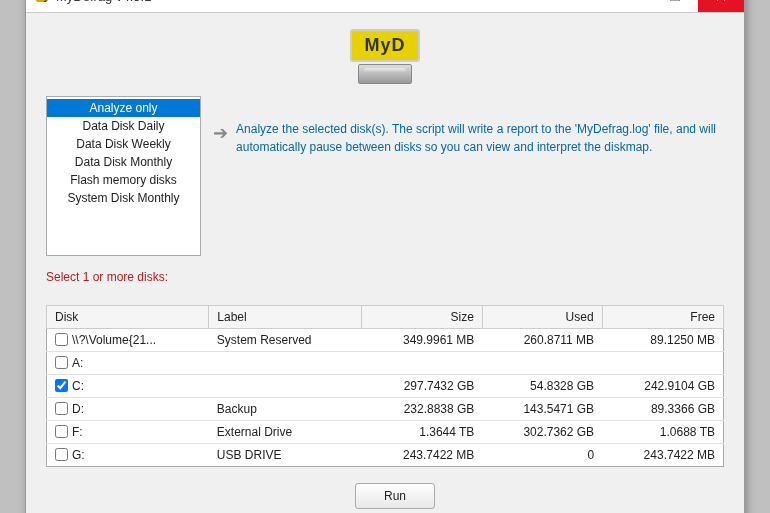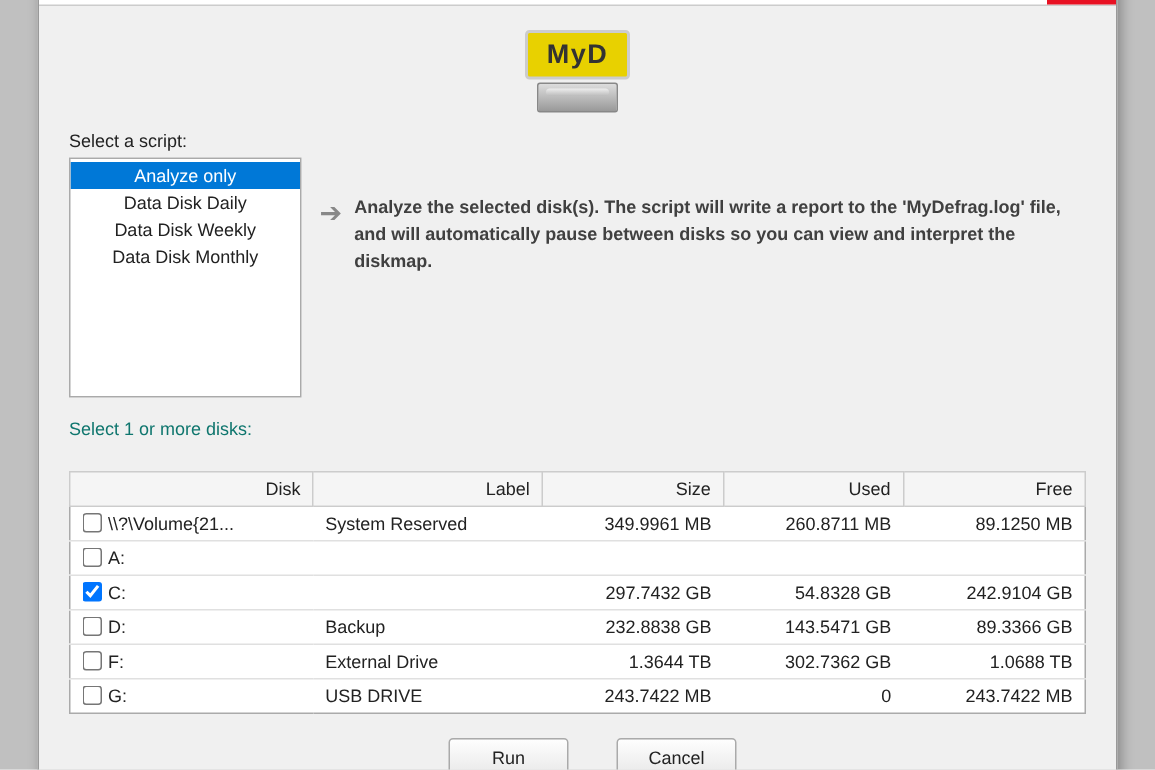--- a/index.html
+++ b/index.html
@@ -148,42 +148,41 @@
       padding-top: 24px;
     }
     .arrow-icon {
       color: #888;
       font-size: 18px;
       margin-top: 2px;
       flex-shrink: 0;
     }
     .description-text {
       font-size: 12px;
-      color: #404040;
+      color: #0369a1;
       line-height: 1.5;
-      font-weight: bold;
     }
 
     .disks-section-label {
       font-size: 12px;
-      color: #0f766e;
+      color: #b91c1c;
       margin-bottom: 21px;
     }
 
     .disk-table {
       width: 100%;
       border-collapse: collapse;
       border: 1px solid #aaa;
       background: white;
     }
     .disk-table th {
       background: #f5f5f5;
       border: 1px solid #ccc;
       padding: 4px 8px;
-      text-align: right;
+      text-align: left;
       font-size: 12px;
       font-weight: normal;
       color: #222;
     }
     .disk-table td {
       border-bottom: 1px solid #e0e0e0;
       padding: 4px 8px;
       font-size: 12px;
       color: #222;
     }
@@ -243,28 +242,29 @@
 
   <div class="content">
 
     <div class="logo-area">
       <div class="logo-box">
         <span class="logo-label">MyD</span>
         <div class="logo-disk"></div>
       </div>
     </div>
 
-    <div class="section-label">Select a script:</div>
     <div class="main-row">
       <div class="script-list-box">
         <div class="script-list" id="script-list">
             <div class="script-item selected">Analyze only</div>
             <div class="script-item">Data Disk Daily</div>
             <div class="script-item">Data Disk Weekly</div>
             <div class="script-item">Data Disk Monthly</div>
+            <div class="script-item">Flash memory disks</div>
+            <div class="script-item">System Disk Monthly</div>
           </div>
       </div>
       <div class="description-area">
         <span class="arrow-icon">➔</span>
         <span class="description-text">Analyze the selected disk(s). The script will write a report to the 'MyDefrag.log' file, and will automatically pause between disks so you can view and interpret the diskmap.</span>
       </div>
     </div>
 
     <div class="disks-section-label">Select 1 or more disks:</div>
     <table class="disk-table" id="disk-table">
@@ -348,17 +348,16 @@
             <td class="">USB DRIVE</td>
             <td class="right">243.7422 MB</td>
             <td class="right">0</td>
             <td class="right">243.7422 MB</td>
           </tr>
         </tbody>
     </table>
 
     <div class="bottom-buttons">
       <button class="btn">Run</button>
-      <button class="btn">Cancel</button>
     </div>
 
   </div>
 </div>
 
 </body></html>

